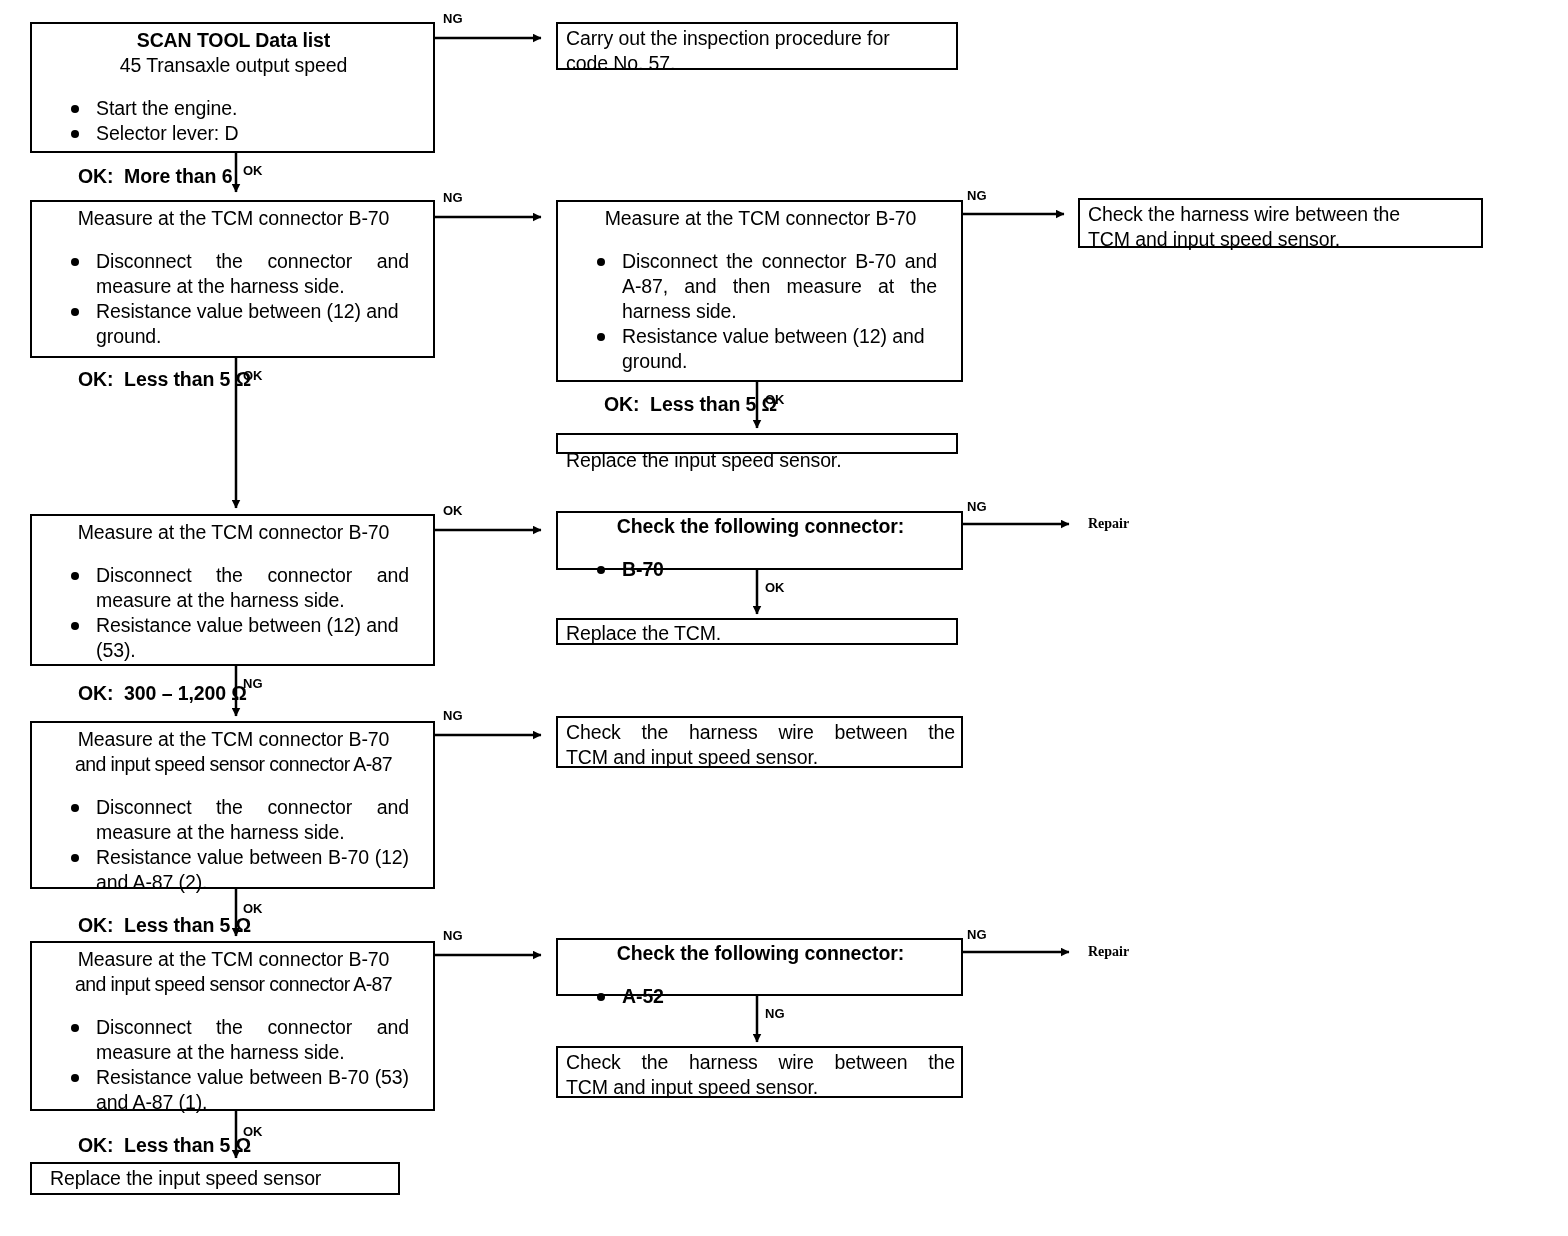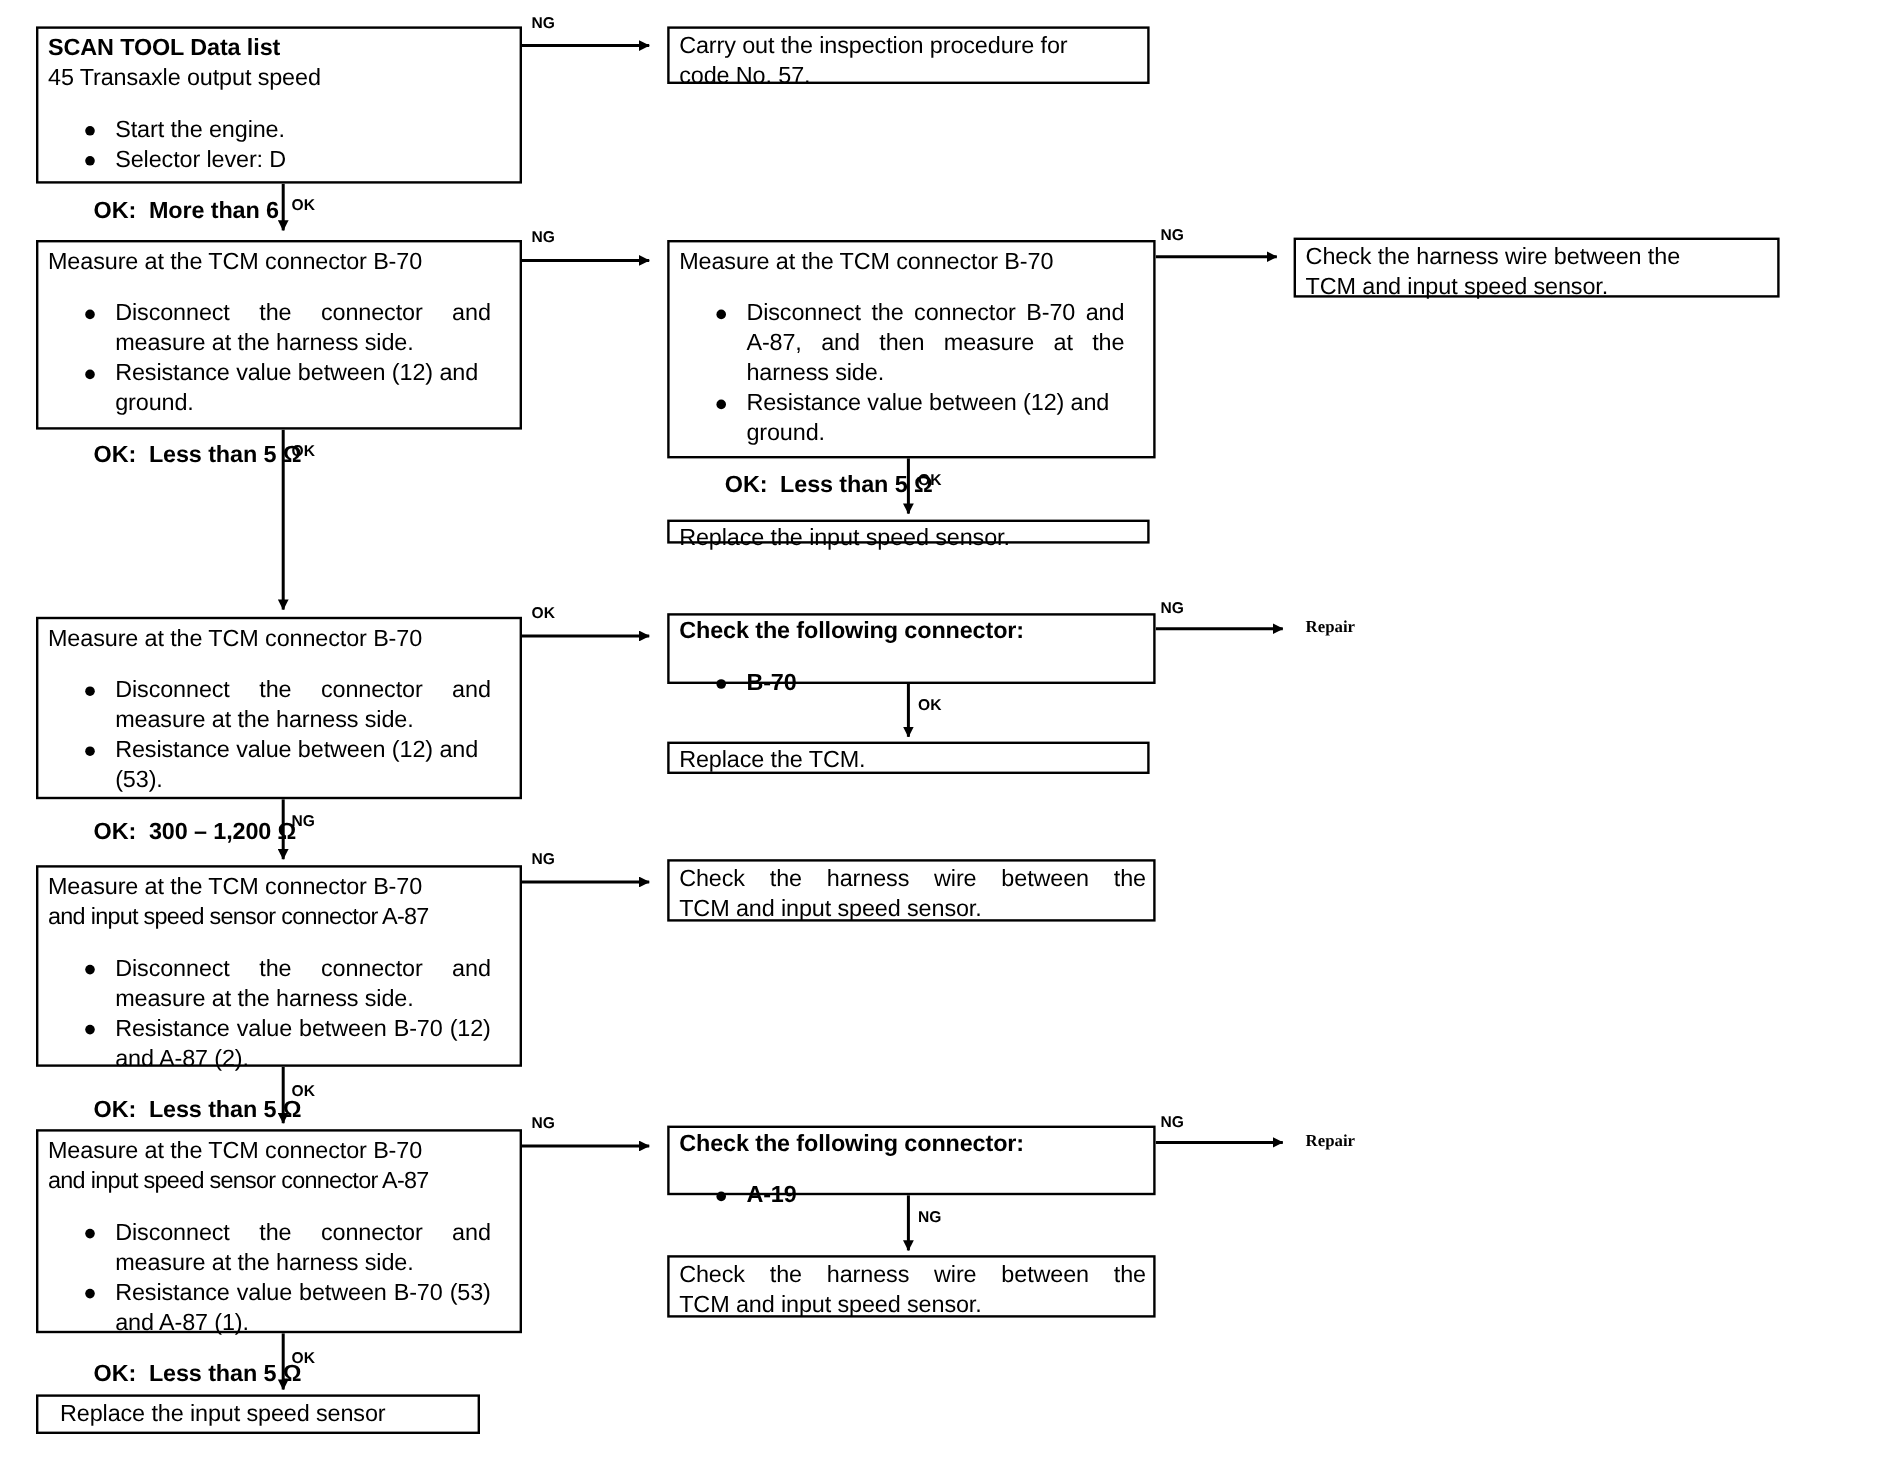--- a/index.html
+++ b/index.html
@@ -26,20 +26,21 @@
     border: 2px solid #000;
     background: #fff;
     box-sizing: border-box;
     padding: 4px 6px 4px 8px;
     font-size: 19.5px;
     line-height: 25px;
     letter-spacing: -0.1px;
   }
   .box .hdr {
     white-space: nowrap;
+    text-align: center;
   }
   .bold { font-weight: bold; }
   .ul {
     list-style: none;
     margin: 18px;
     padding: 0;
   }
   .ul li {
     position: relative;
     padding-left: 38px;
@@ -176,21 +177,21 @@
       <span>OK:</span>
       &nbsp;<span class="val">Less than 5 Ω</span>
     </div>
   </div>
 
   <div class="box" style="left:1078px; top:198px; width:405px; height:50px; padding-top:2px;">
     <div>Check the harness wire between the</div>
     <div>TCM and input speed sensor.</div>
   </div>
 
-  <div class="box" style="left:556px; top:433px; width:402px; height:20px; padding-top:1px;">
+  <div class="box" style="left:556px; top:433px; width:402px; height:20px; padding-top:13px;">
     <div>Replace the input speed sensor.</div>
   </div>
 
   <div class="box" style="left:30px; top:514px; width:405px; height:152px;">
     <div class="hdr">Measure at the TCM connector B-70</div>
     <ul class="ul">
       <li class="justify"><span class="bullet"></span><span>Disconnect the connector and measure at the harness side.</span></li>
       <li><span class="bullet"></span><span>Resistance value between (12) and (53).</span></li>
     </ul>
     <div class="okline">
@@ -237,21 +238,21 @@
     </ul>
     <div class="okline">
       <span>OK:</span>
       &nbsp;<span class="val">Less than 5 Ω</span>
     </div>
   </div>
 
   <div class="box" style="left:556px; top:938px; width:407px; height:58px; padding-top:1px;">
     <div class="hdr bold">Check the following connector:</div>
     <ul class="ul">
-      <li style="padding-left:38px;"><span class="bullet" style="left:13px;"></span><span class="bold">A-19</span></li>
+      <li style="padding-left:38px;"><span class="bullet" style="left:13px;"></span><span class="bold">A-52</span></li>
     </ul>
   </div>
 
   <div class="box" style="left:556px; top:1046px; width:407px; height:52px; padding-top:2px;">
     <div style="text-align:justify; text-align-last:justify;">Check the harness wire between the</div>
     <div>TCM and input speed sensor.</div>
   </div>
 
   <div class="box" style="left:30px; top:1162px; width:370px; height:33px; padding-top:2px; padding-left:18px;">
     <div>Replace the input speed sensor</div>

